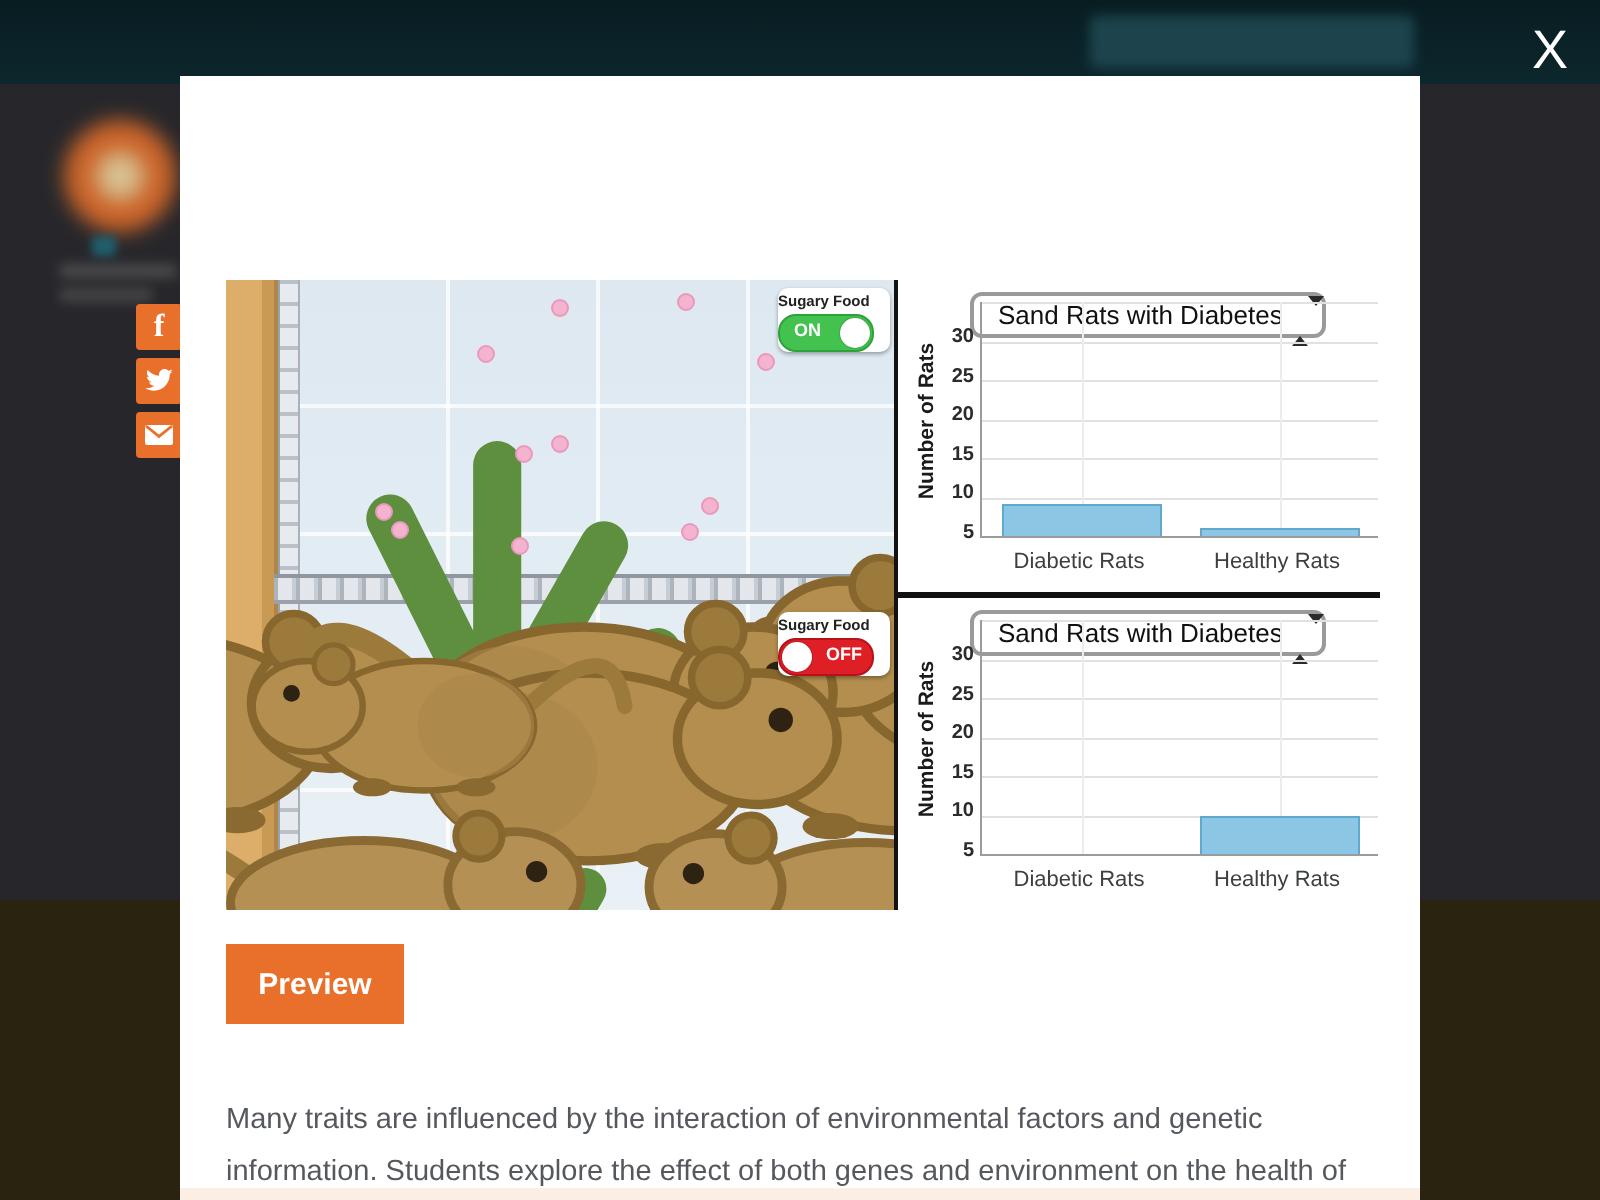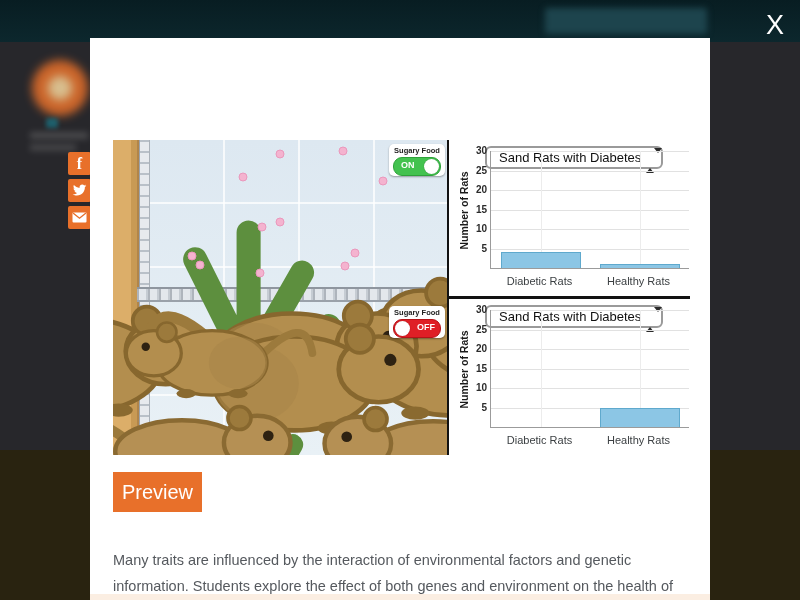--- a/index.html
+++ b/index.html
@@ -45,21 +45,21 @@
       repeating-linear-gradient(90deg,transparent 0 73px,rgba(255,255,255,.75) 73px 75px),
       repeating-linear-gradient(180deg,transparent 0 62px,rgba(255,255,255,.75) 62px 64px),
       linear-gradient(180deg,#dde8f1,#e9f1f6);}
   .sim-mesh{position:absolute;left:24px;top:147px;width:310px;height:15px;
     background:repeating-linear-gradient(90deg,#aeb4bc 0 2px,#e3e7ec 2px 9px,#c6ccd3 9px 11px);
     border-top:2px solid #8f969f;border-bottom:2px solid #9aa1aa;box-sizing:border-box;}
   .sim-svg{position:absolute;left:0;top:0;}
 
   
   .toggle-card{position:absolute;width:56px;height:32px;background:#fff;border-radius:5px;box-shadow:0 1px 2px rgba(0,0,0,.35);
-    display:flex;flex-direction:column;align-items:center;padding-top:2px;box-sizing:border-box;}
+    display:flex;flex-direction:column;align-items:flex-start;padding-top:2px;box-sizing:border-box;}
   .toggle-card .t-label{font-size:7.5px;font-weight:bold;color:#222;}
   .toggle-card .t-pill{position:relative;width:46px;height:17px;border-radius:9px;margin-top:2px;}
   .toggle-card .t-state{position:absolute;top:2px;font-size:9px;font-weight:bold;color:#fff;}
   .toggle-card .t-knob{position:absolute;top:1px;width:15px;height:15px;border-radius:50%;background:#fff;box-shadow:0 0 1px rgba(0,0,0,.4);}
   .toggle-card.on .t-pill{background:#43c24f;border:1px solid #2ea23a;}
   .toggle-card.on .t-state{left:7px;}
   .toggle-card.on .t-knob{right:1px;}
   .toggle-card.off .t-pill{background:#df1f26;border:1px solid #b51318;}
   .toggle-card.off .t-state{right:5px;}
   .toggle-card.off .t-knob{left:1px;}
@@ -76,26 +76,26 @@
   .dropdown{position:absolute;left:36px;top:6px;width:178px;height:23px;border:2px solid #9a9a9a;border-radius:6px;
     background:#fff;font-size:13px;line-height:19px;padding-left:12px;box-sizing:border-box;color:#101010;cursor:pointer;}
   .stepper{position:absolute;right:7px;top:3px;width:8px;height:14px;}
   .stepper .tri-up{width:0;height:0;border-left:4px solid transparent;border-right:4px solid transparent;border-bottom:5px solid #2a2a2a;margin-bottom:3px;}
   .stepper .tri-down{width:0;height:0;border-left:4px solid transparent;border-right:4px solid transparent;border-top:5px solid #2a2a2a;}
   .plot{position:absolute;left:41px;top:11px;width:198px;height:117px;
     border-left:1px solid #9b9b9b;border-bottom:1px solid #9b9b9b;box-sizing:content-box;}
   .gridline-h{position:absolute;left:0;width:198px;height:1px;background:#e1e1e1;}
   .gridline-v{position:absolute;top:0;height:117px;width:1px;background:#ececec;}
   .bar{position:absolute;bottom:0;width:80px;background:#8cc6e5;border:1px solid #5fa9cd;border-bottom:none;box-sizing:border-box;}
-  .tick-label{position:absolute;left:14px;width:24px;text-align:right;font-size:10px;font-weight:bold;color:#2b2b2b;}
+  .tick-label{position:absolute;left:14px;width:24px;text-align:right;font-size:10px;font-weight:bold;color:#2b2b2b;margin-top:18px;}
   .xlabel{position:absolute;top:135px;width:99px;text-align:center;font-size:11px;color:#3c4043;}
 
   
   .preview-btn{position:absolute;left:23px;top:434px;width:89px;height:40px;background:#e8702a;border:none;
-    color:#fff;font-size:20px;font-weight:normal;font-family:"Liberation Sans",sans-serif;cursor:pointer;}
+    color:#fff;font-size:15px;font-weight:bold;font-family:"Liberation Sans",sans-serif;cursor:pointer;}
   .desc{position:absolute;left:23px;top:494px;width:592px;font-size:14.5px;line-height:26px;color:#55595e;}
 </style>
 </head>
 <body>
 
 <div id="stage">
 
   <div class="bg-header"></div>
   <div class="bg-header-btn"></div>
   <div class="bg-footer"></div>

